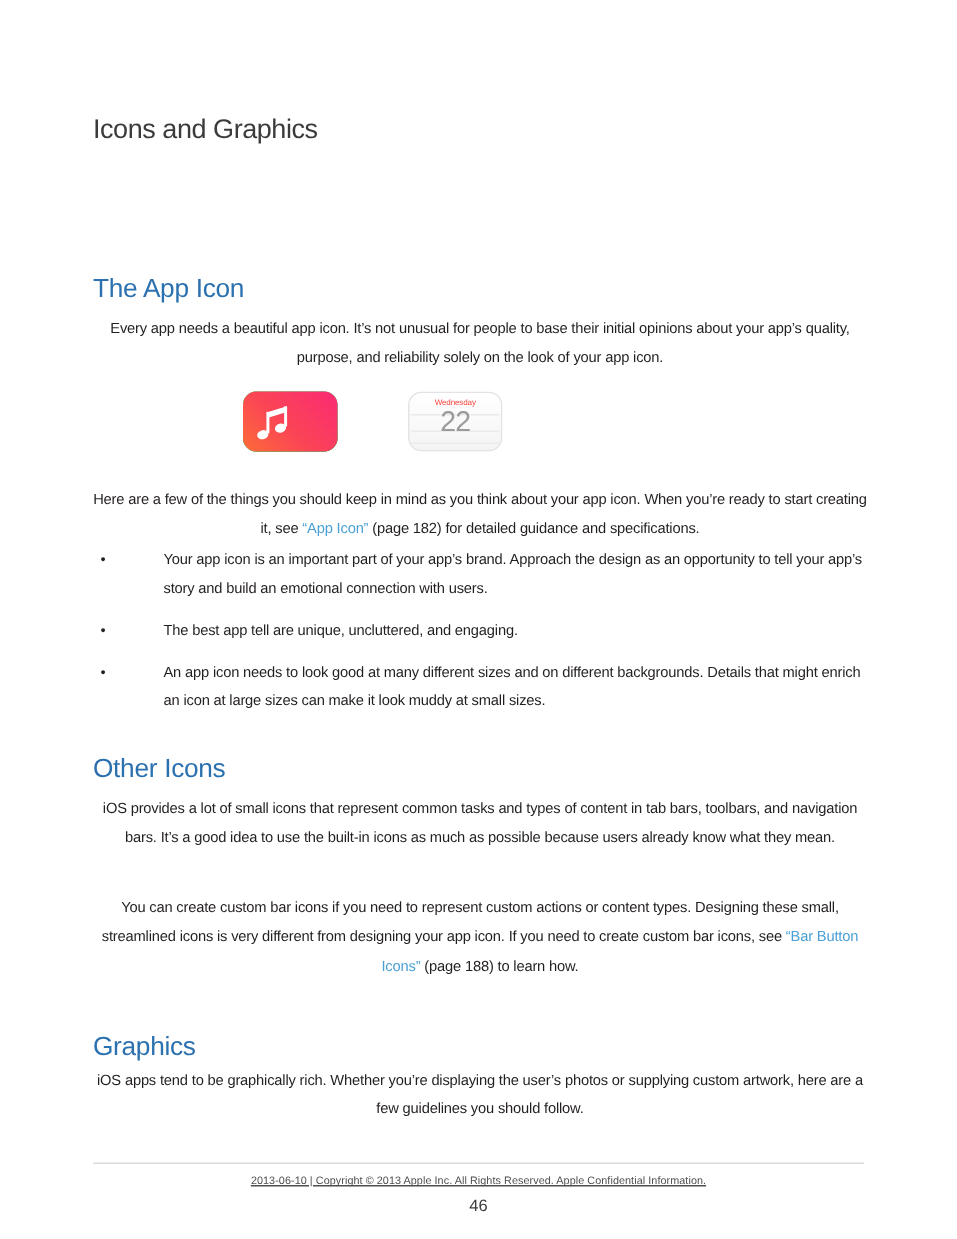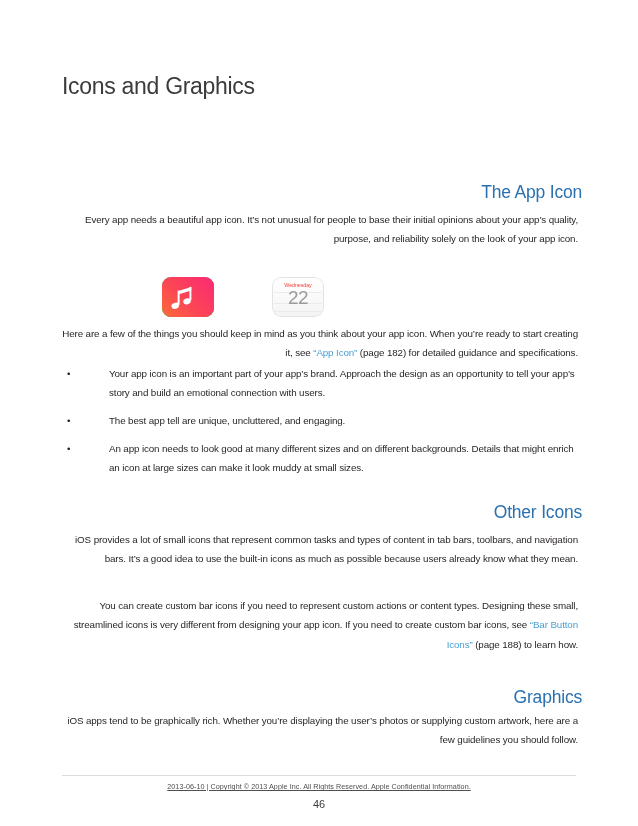--- a/index.html
+++ b/index.html
@@ -18,44 +18,43 @@
     background: #ffffff;
     overflow: hidden;
   }
   .abs { position: absolute; }
 
   
   #page-title {
     left: 62px;
     top: 72px;
     width: 520px;
-    font-size: 23px;
+    font-size: 18px;
     line-height: 28px;
     letter-spacing: -0.3px;
     color: #3b3b3b;
     font-weight: 400;
   }
   .section-heading {
     left: 62px;
     width: 520px;
     font-size: 17.5px;
     line-height: 21px;
     letter-spacing: -0.2px;
     color: #2b71b0;
     font-weight: 400;
-    text-align: right;
   }
   .body-text {
     left: 62px;
     width: 516px;
     font-size: 9.8px;
     line-height: 19.3px;
     letter-spacing: -0.12px;
     color: #231f20;
-    text-align: right;
+    text-align: center;
   }
   .link {
     color: #4a9fd5;
   }
   ul.bullets {
     position: absolute;
     left: 62px;
     width: 516px;
     margin: 0;
     padding: 0;
@@ -82,22 +81,22 @@
 
   
   #icon-row {
     left: 162px;
     top: 261px;
     width: 315px;
     height: 40px;
   }
   .app-icon {
     position: absolute;
-    top: 16px;
-    width: 52px;
+    top: 0;
+    width: 63px;
     height: 40px;
     border-radius: 9px;
     overflow: hidden;
   }
   .app-icon svg { display: block; width: 40px; height: 40px; }
 
   .cal-inner {
     position: absolute;
     inset: 0;
     border-radius: 9px;

